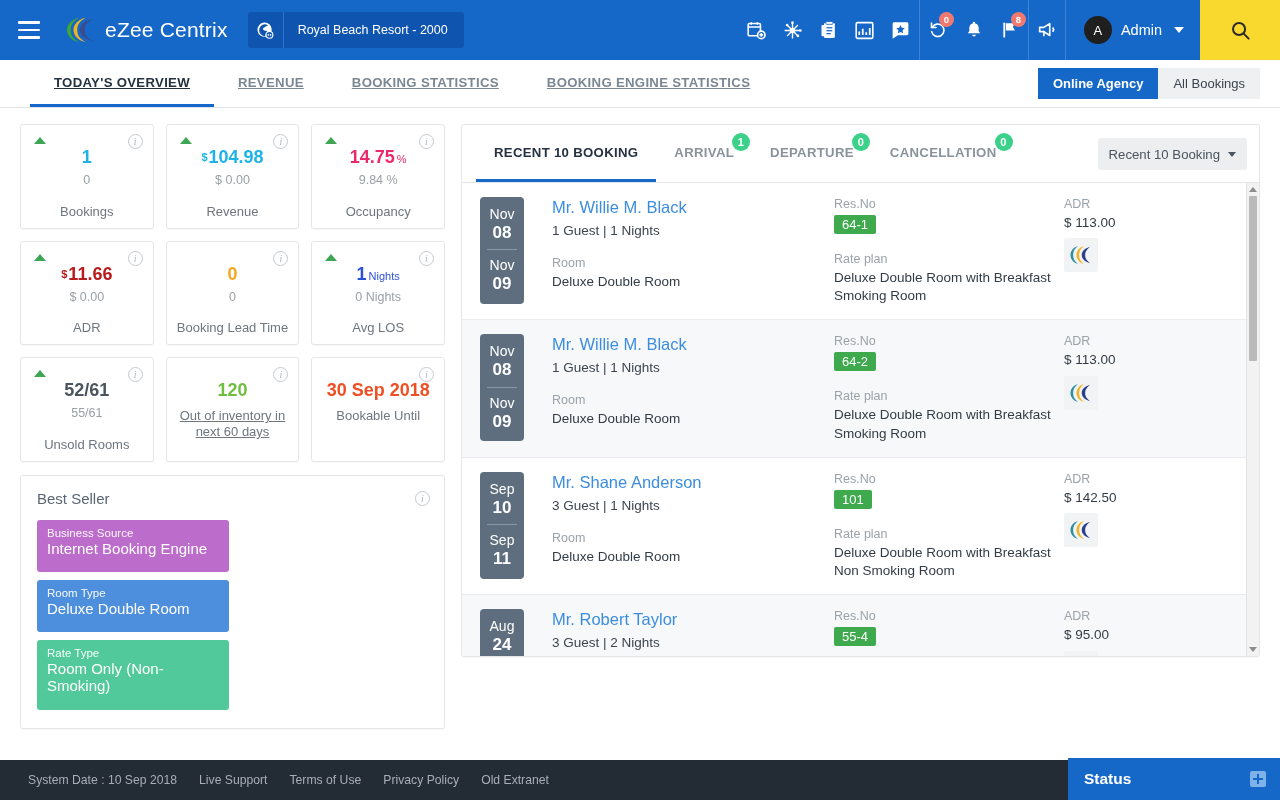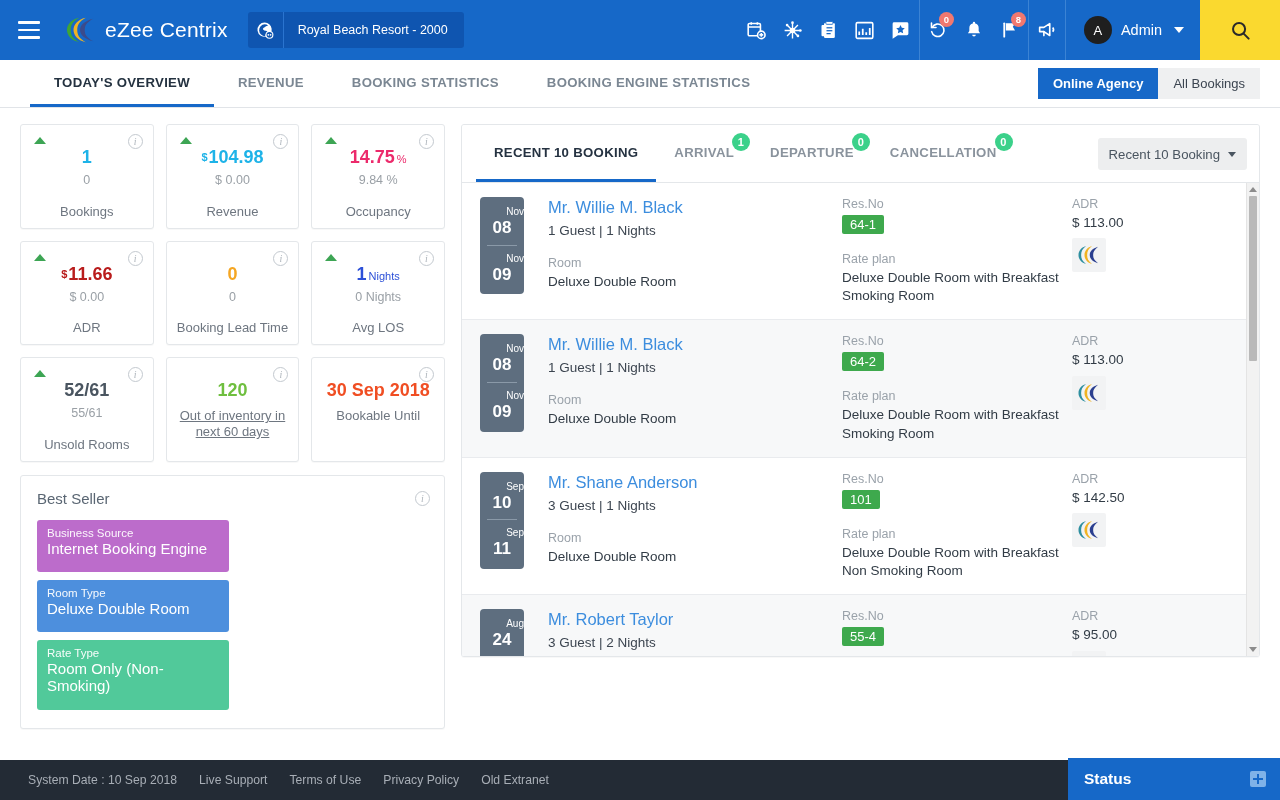--- a/index.html
+++ b/index.html
@@ -75,21 +75,21 @@
 
   
   .tabbar {
     height: 48px; background: #fff; border-bottom: 1px solid #E1E4E8;
     display: flex; align-items: stretch; position: relative;
   }
   .tabs { display: flex; align-items: stretch; padding-left: 30px; }
   .tab {
     display: flex; align-items: center; padding: 17px 24px;
     font-size: 13.2px; font-weight: bold; letter-spacing: .3px;
-    color: #7B8793; cursor: pointer; border-bottom: 3px solid transparent;
+    color: #7B8793; cursor: pointer; border-bottom: 3px solid transparent; text-decoration: underline;
   }
   .tab.active { color: #243240; border-bottom-color: #1668C8; }
 
   .toggle-wrap { position: absolute; right: 20px; top: 8px; display: flex; }
   .toggle-btn {
     height: 31px; padding: 0 15px; font-size: 13px;
     display: flex; align-items: center; cursor: pointer;
     background: #EFF0F1; color: #3B4450; border: none;
   }
   .toggle-btn.active { background: #1668C8; color: #fff; font-weight: bold; }
@@ -190,25 +190,25 @@
   .booking-list { position: absolute; inset: 0 13px 0 0; overflow: hidden; }
   .brow {
     display: flex; padding: 14px 0 14px 18px; border-bottom: 1px solid #E9EBEE;
     background: #fff; min-height: 128px;
   }
   .brow.alt { background: #F7F8F9; }
   .datebadge {
     width: 44px; flex: none; background: #5E6E7F; border-radius: 4px;
     color: #fff; text-align: center; padding: 9px 0 10px 0; align-self: flex-start;
   }
-  .datebadge .m { font-size: 10px; line-height: 1.2; text-align: right; }
+  .datebadge .m { font-size: 14px; line-height: 1.2; }
   .datebadge .d { font-size: 17px; font-weight: bold; line-height: 1.15; }
   .datebadge .sep { height: 1px; background: #8A99A8; margin: 7px 7px 7px 7px; }
 
-  .bcol-guest { width: 310px; flex: none; padding-left: 16px; margin-left: 8px; }
+  .bcol-guest { width: 310px; flex: none; padding-left: 28px; }
   .bcol-res { width: 230px; flex: none; }
   .bcol-adr { flex: 1 1 auto; }
 
   .guest-name { color: #3C8DDE; font-size: 16.5px; cursor: pointer; line-height: 1.25; }
   .guest-meta { font-size: 13.5px; color: #3C4550; margin-top: 5px; }
   .field-label { font-size: 12.5px; color: #9AA2AA; }
   .field-value { font-size: 13.5px; color: #323C46; margin-top: 3px; line-height: 1.35; }
   .sec-2 { margin-top: 18px; }
   .resno {
     display: inline-block; background: #3EA94D; color: #fff; font-size: 13px;

